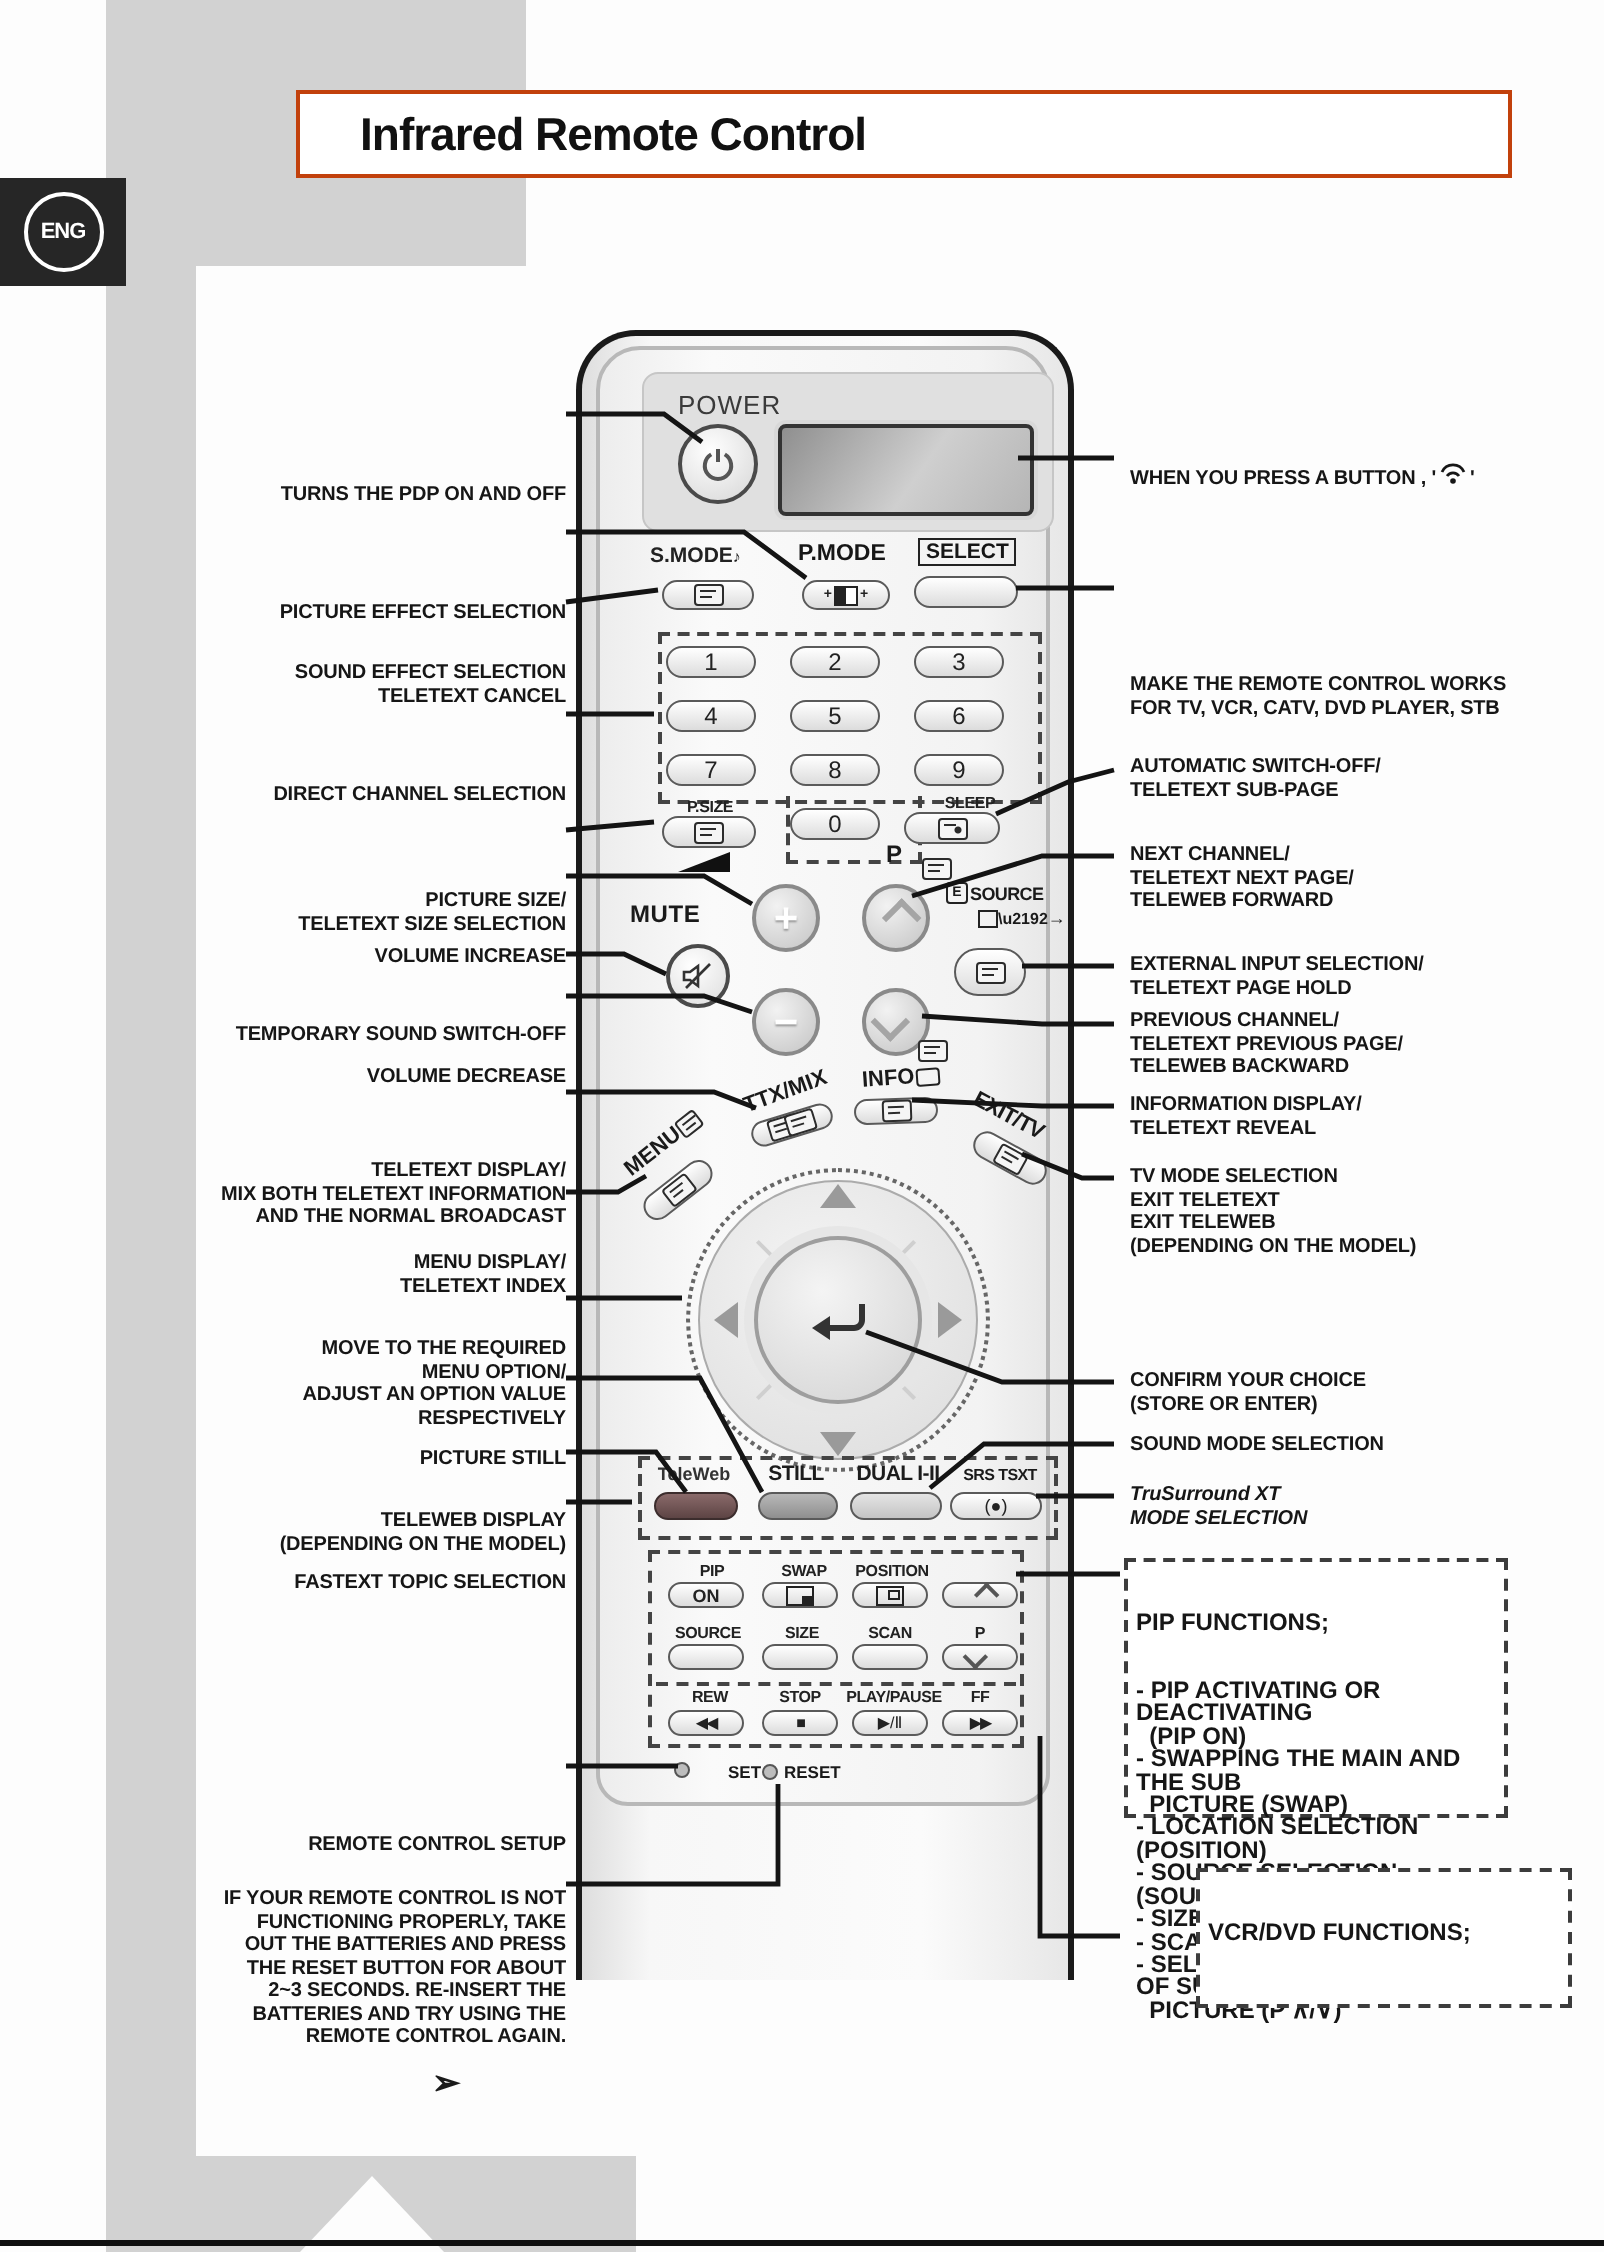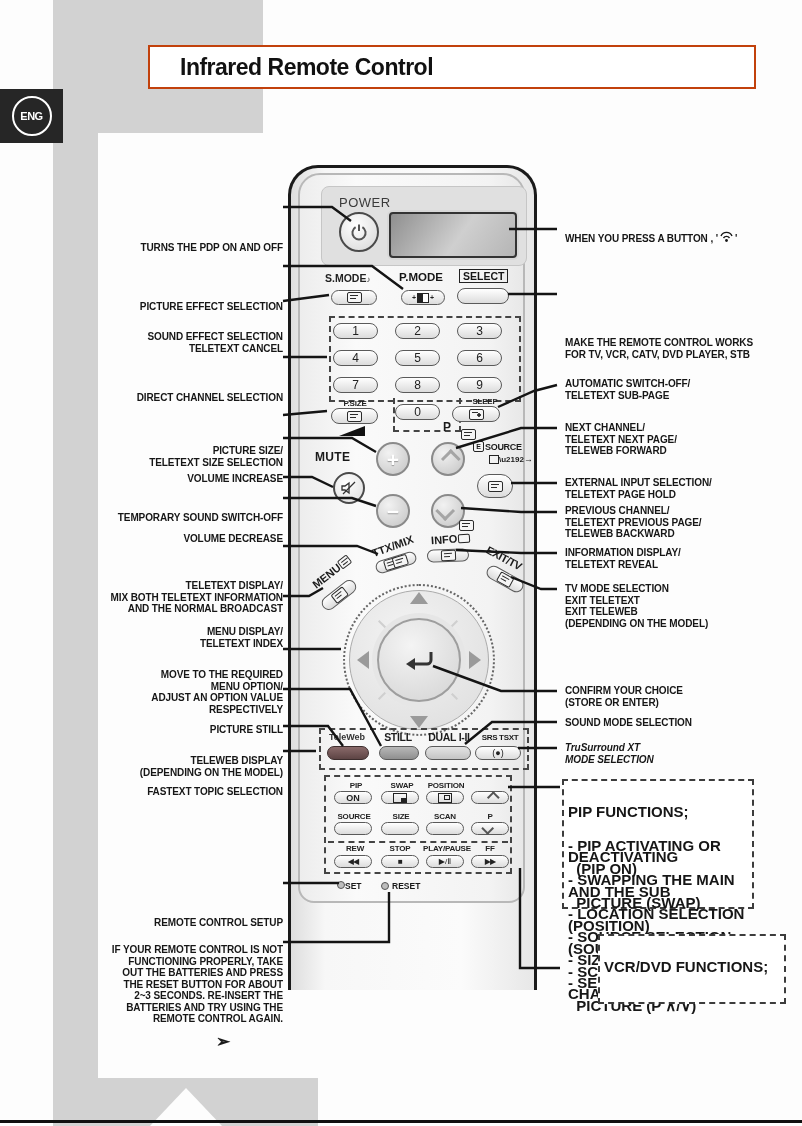--- a/index.html
+++ b/index.html
@@ -7,21 +7,21 @@
        font-family:"Liberation Sans", sans-serif;color:#1a1a1a;overflow:hidden;}
   .abs{position:absolute;}
   
   .gray{background:#d2d2d2;}
   
   .lbl{font-size:10px;font-weight:bold;line-height:11.5px;letter-spacing:-0.1px;
        white-space:pre-line;color:#161616;}
   .lbl-l{left:58px;width:225px;text-align:right;margin-top:40px;}
   .lbl-r{left:565px;width:205px;text-align:left;}
   
-  .dashbox{border:2px dashed #3c3c3c;background:#fff;font-size:15px;font-weight:bold;
+  .dashbox{border:2px dashed #3c3c3c;background:#fff;font-size:12px;font-weight:bold;
            line-height:11.4px;white-space:pre-wrap;padding:2px 4px;color:#161616;}
   
   #remote{left:288px;top:165px;width:249px;height:825px;
           border:3px solid #1a1a1a;border-bottom:none;border-radius:30px 30px 0 0;
           background:linear-gradient(90deg,#dedede,#f7f7f7 14%,#fbfbfb 70%,#e7e7e7);box-sizing:border-box;}
   #innerpanel{left:7px;top:5px;width:227px;height:730px;border:2px solid #b8b8b8;
           border-radius:22px 22px 16px 16px;box-sizing:border-box;
           background:linear-gradient(90deg,#ededed,#fafafa 25%,#f3f3f3 85%,#e8e8e8);}
   .ovbtn{background:linear-gradient(180deg,#ffffff,#dcdcdc);border:1.5px solid #5a5a5a;
          border-radius:10px;box-sizing:border-box;display:flex;align-items:center;justify-content:center;
@@ -327,21 +327,21 @@
         <span class="glyph">■</span>
       </div>
     <div class="abs ovbtn" style="left:100px;top:78px;width:38px;height:13px;">
         <span class="glyph" style="letter-spacing:0;">▶/Ⅱ</span>
       </div>
     <div class="abs ovbtn" style="left:145px;top:78px;width:38px;height:13px;">
         <span class="glyph">▶▶</span>
       </div>
   </div>
 
-  <div class="abs" style="left:46px;top:713px;display:flex;gap:0;">
+  <div class="abs" style="left:46px;top:713px;display:flex;gap:19px;">
     <i style="width:6px;height:6px;border-radius:50%;border:1px solid #555;background:#bdbdbd;"></i>
       <span style="font-size:8.5px;font-weight:bold;">SET</span>
   </div>
   <div class="abs" style="left:90px;top:713px;display:flex;align-items:center;gap:3px;">
     <i style="width:6px;height:6px;border-radius:50%;border:1px solid #555;background:#bdbdbd;"></i>
       <span style="font-size:8.5px;font-weight:bold;">RESET</span>
   </div>
 </div>
 
 <div class="abs" style="left:216px;top:1031px;font-family:'Liberation Serif',serif;font-weight:bold;font-size:15.5px;display:flex;gap:12px;align-items:baseline;">

